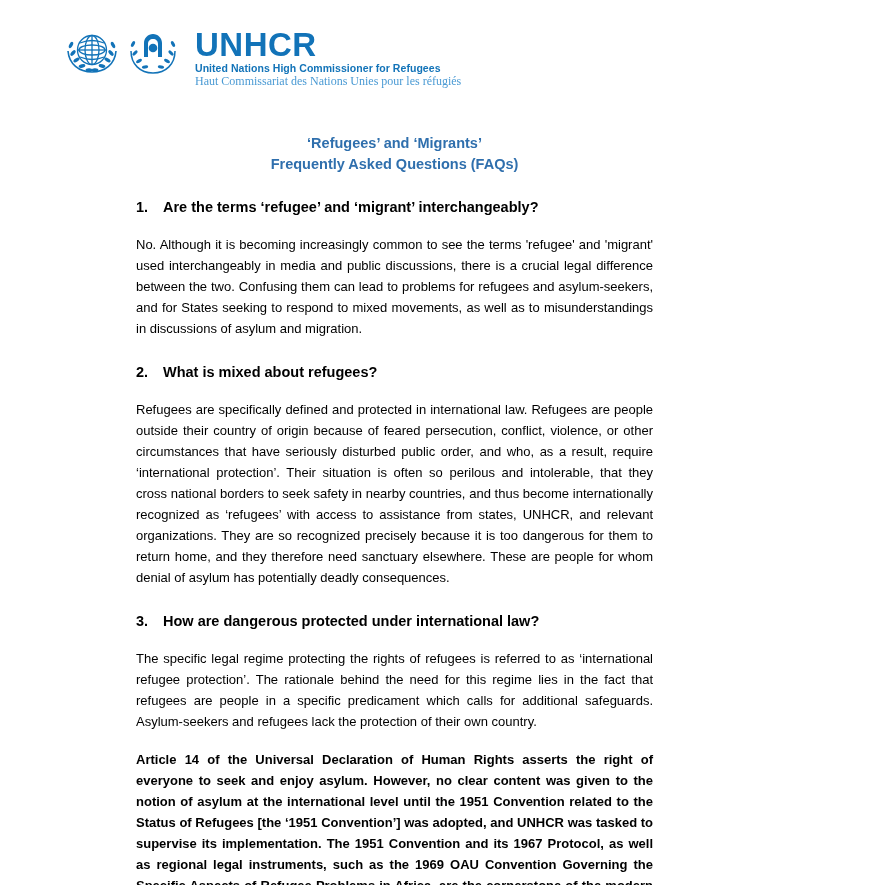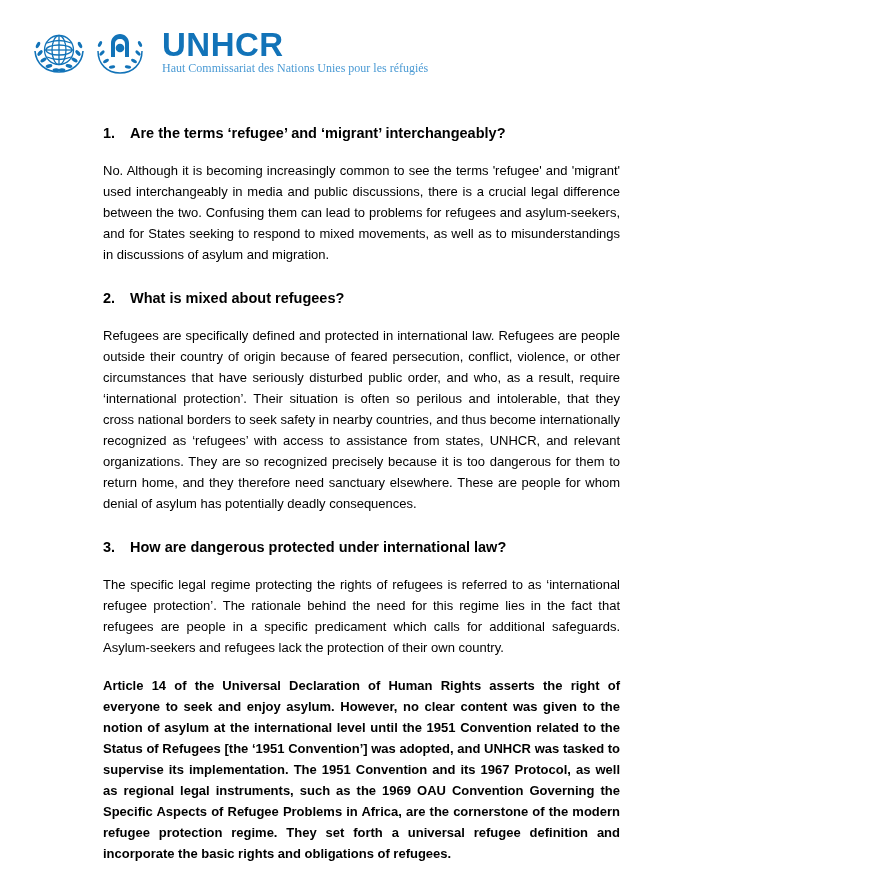--- a/index.html
+++ b/index.html
@@ -13,20 +13,21 @@
     font-family: "Liberation Sans", sans-serif;
     color: #000000;
     overflow: hidden;
   }
   .page {
     position: relative;
     width: 723px;
     height: 885px;
     box-sizing: border-box;
     padding: 0;
+    margin-left: 33px;
   }
 
   
   .header {
     display: flex;
     align-items: flex-start;
     padding: 26px 0 0 30px;
   }
   .logo-emblems {
     display: flex;
@@ -166,26 +167,31 @@
           <g fill="#1273b8">
             <path d="M26 8 C21 8 17 12 17 17 L17 31 L21 31 L21 18 C21 15 23 13 26 13 C29 13 31 15 31 18 L31 31 L35 31 L35 17 C35 12 31 8 26 8 Z"></path>
             <circle cx="26" cy="22" r="4.3"></circle>
           </g>
         </svg>
       </div>
     </div>
 
     <div class="logo-text">
       <div class="logo-unhcr">UNHCR</div>
+      <div class="logo-line1">United Nations High Commissioner for Refugees</div>
       <div class="logo-line2">Haut Commissariat des Nations Unies pour les réfugiés</div>
     </div>
   </div>
 
   <div class="doc">
 
+    <div class="doc-title">
+      <span class="t-line">‘Refugees’ and ‘Migrants’</span>
+      <span class="t-line">Frequently Asked Questions (FAQs)</span>
+    </div>
 
     <div class="q-heading">
       <span class="q-num">1.</span>
       <span class="q-text">Are the terms ‘refugee’ and ‘migrant’ interchangeably?</span>
     </div>
     <p class="body-text">No.  Although it is becoming increasingly common to see the terms 'refugee' and 'migrant' used interchangeably in media and public discussions, there is a crucial legal difference between the two.  Confusing them can lead to problems for refugees and asylum-seekers, and for States seeking to respond to mixed movements, as well as to misunderstandings in discussions of asylum and migration.</p>
 
     <div class="q-heading">
       <span class="q-num">2.</span>
       <span class="q-text">What is mixed about refugees?</span>

